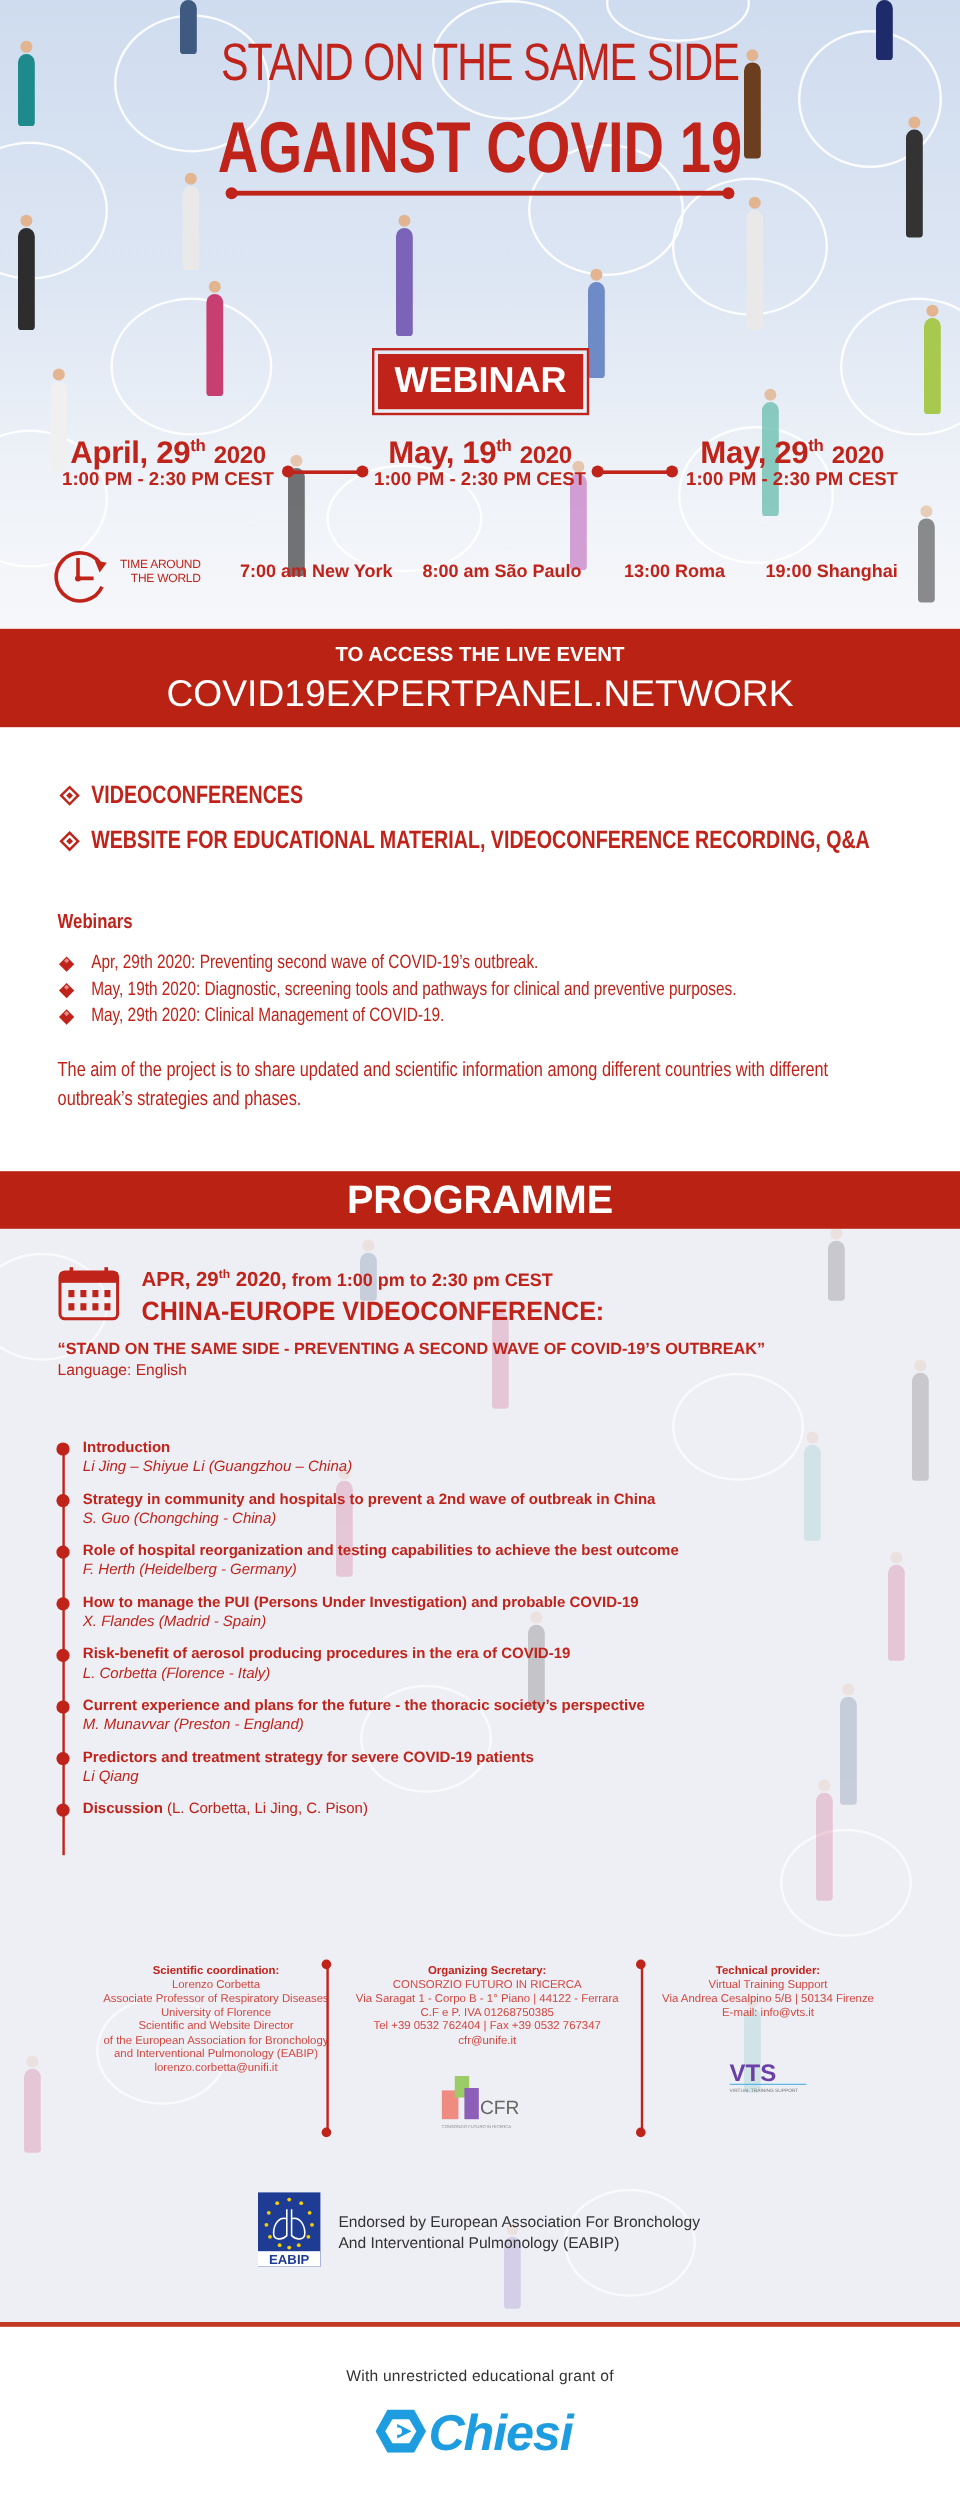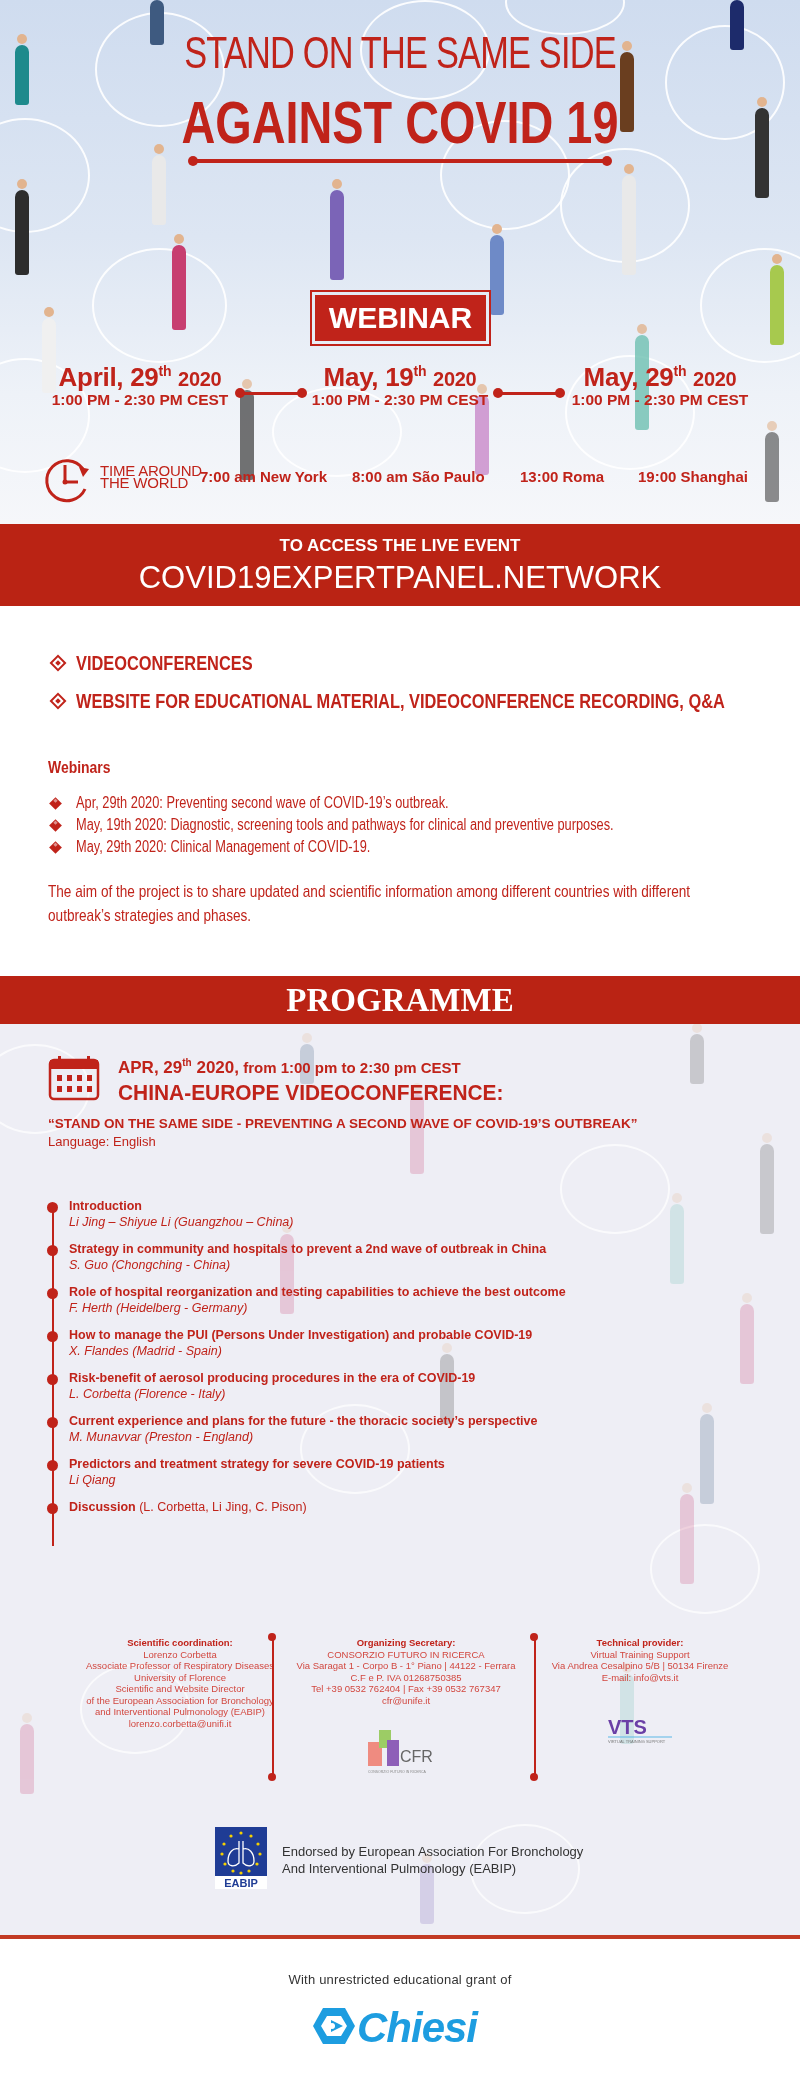--- a/index.html
+++ b/index.html
@@ -41,21 +41,21 @@
   }
 
   .date-block { position: absolute; text-align: center; color: #c0231a; }
   .date-main { font-size: 26px; font-weight: 700; white-space: nowrap; letter-spacing: -0.3px; }
   .date-main sup { font-size: 14px; vertical-align: 10px; }
   .date-main .yr { font-size: 20px; }
   .date-time { font-size: 15.5px; font-weight: 700; white-space: nowrap; margin-top: -2px; }
   .connector { position: absolute; height: 3px; background: #c0231a; }
 
   .clock-icon { position: absolute; left: 43px; top: 455px; width: 50px; height: 50px; }
-  .tatw { position: absolute; left: 100px; top: 465px; font-size: 15px; color: #c0231a; line-height: 12px; letter-spacing: -0.2px; }
+  .tatw { position: absolute; left: 100px; top: 465px; font-size: 10px; color: #c0231a; line-height: 12px; letter-spacing: -0.2px; text-align: right; }
   .tz { position: absolute; top: 468px; font-size: 15px; font-weight: 700; color: #c0231a; white-space: nowrap; }
 
   
   .access { position: absolute; left: 0; top: 524px; width: 800px; height: 82px; background: #ba2314; text-align: center; color: #fff; }
   .access-label { font-size: 17px; font-weight: 700; margin-top: 12px; }
   .access-url { font-size: 31px; font-weight: 400; letter-spacing: 0px; margin-top: 4px; }
 
   
   .features { position: absolute; left: 48px; top: 644px; }
   .feature { display: flex; align-items: center; height: 38px; }
@@ -69,21 +69,21 @@
   .webinars-head { position: absolute; left: 48px; top: 758px; font-size: 17px; font-weight: 700; color: #c0231a; transform: scaleX(0.82); transform-origin: 0 50%; }
   .web-list { position: absolute; left: 48px; top: 792px; }
   .web-item { display: flex; align-items: center; height: 22px; }
   .sd { display: inline-block; width: 9px; height: 9px; transform: rotate(45deg); background: #c0231a; margin: 0 16px 0 3px; position: relative; }
   .sd::after { content: ""; position: absolute; left: 1px; top: 1px; width: 3px; height: 3px; background: #fff; opacity: 0.5; }
   .web-text { font-size: 16px; color: #c0231a; white-space: nowrap; transform: scaleX(0.8); transform-origin: 0 50%; }
 
   .aim { position: absolute; left: 48px; top: 880px; width: 900px; font-size: 17px; line-height: 24px; color: #c0231a; transform: scaleX(0.8); transform-origin: 0 0; }
 
   
-  .prog-band { position: absolute; left: 0; top: 976px; width: 800px; height: 64px; background: #ba2314; color: #fff; text-align: center; font-size: 33px; font-weight: 700; line-height: 48px; font-family: Liberation Serif, serif; }
+  .prog-band { position: absolute; left: 0; top: 976px; width: 800px; height: 64px; background: #ba2314; color: #fff; text-align: center; font-size: 33px; font-weight: 700; line-height: 48px; }
   .prog-area {
     position: absolute; left: 0; top: 1024px; width: 800px; height: 913px;
     background: #eeeef5; overflow: hidden;
   }
   .prog-area .ring { border-color: rgba(255,255,255,0.7); }
   .prog-area .person { opacity: 0.22; }
 
   .cal-icon { position: absolute; left: 48px; top: 1055px; width: 52px; height: 46px; }
   .prog-date { position: absolute; left: 118px; top: 1057px; font-size: 17px; font-weight: 700; color: #c0231a; white-space: nowrap; }
   .prog-date sup { font-size: 10px; vertical-align: 7px; }

